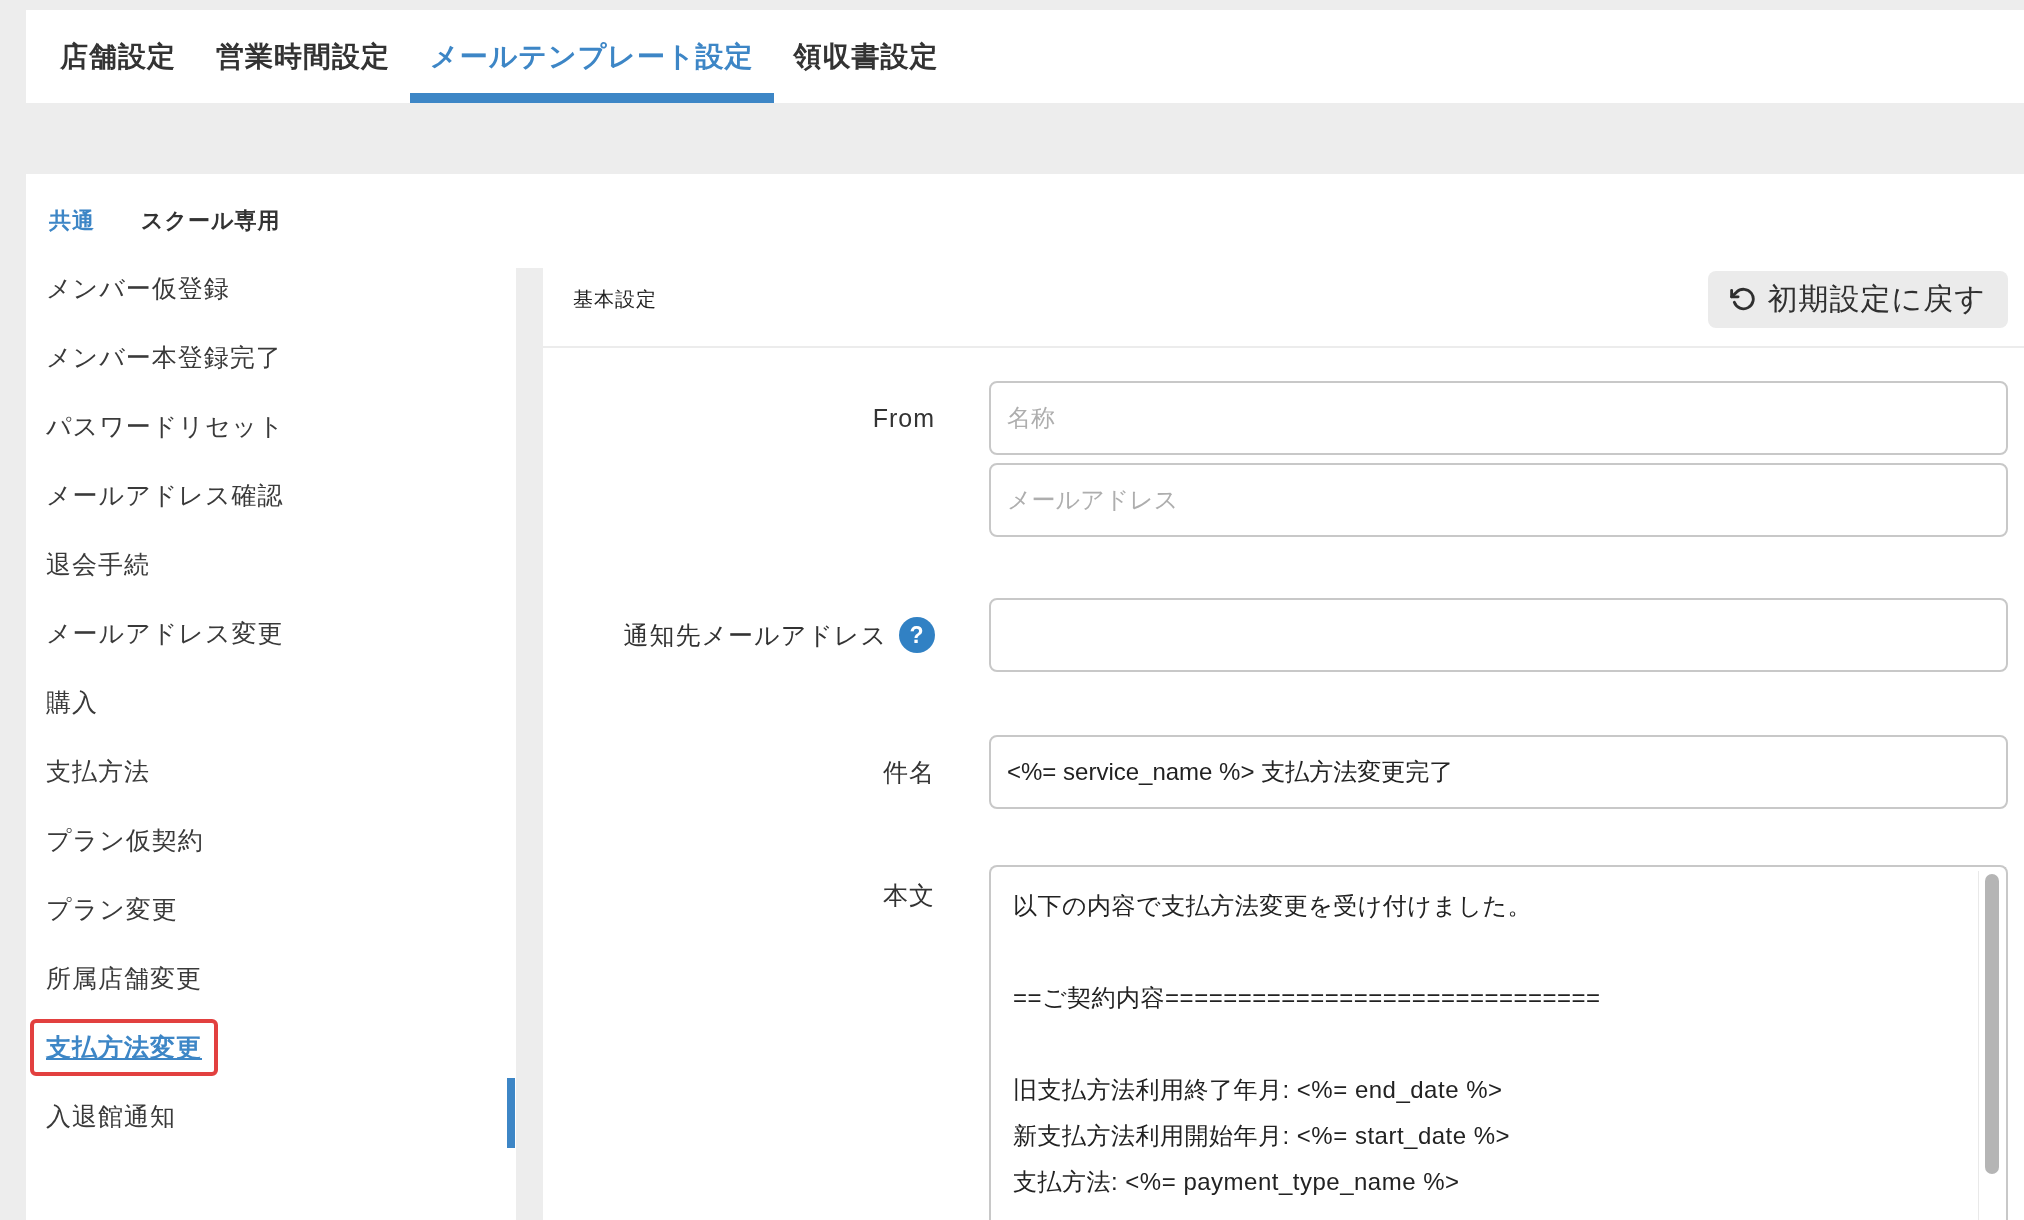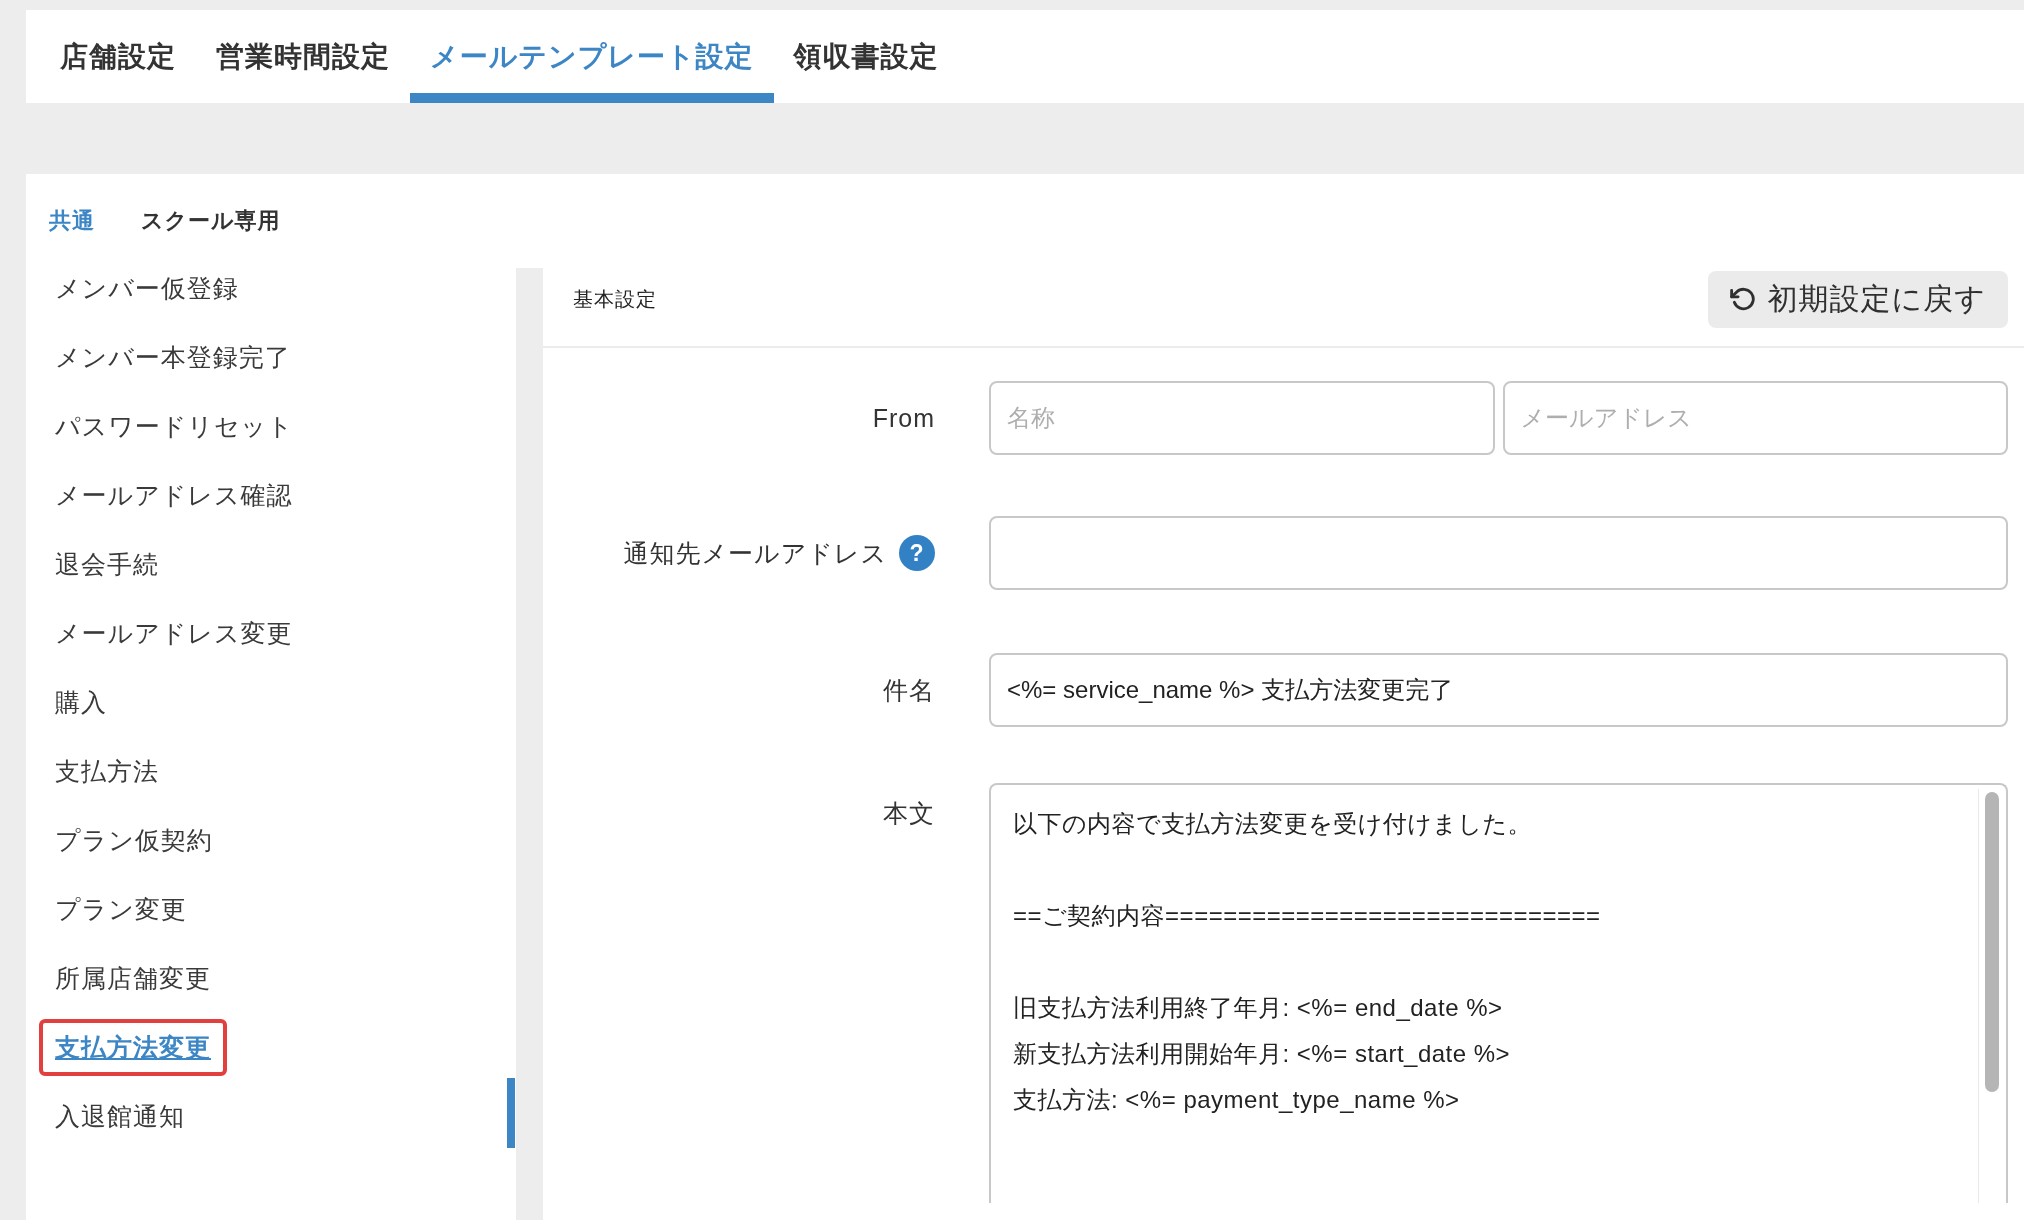--- a/index.html
+++ b/index.html
@@ -24,21 +24,21 @@
     background:#fff; display:flex; align-items:stretch;margin-top:44px; }
   .subtab { background:none; border:none; cursor:pointer; position:relative;
     font-family:inherit; font-size:22px; font-weight:600; color:#333;
     padding:0 23px; display:flex; align-items:center; letter-spacing:1px; }
   .subtab.active { color:var(--accent); }
   .subtab.active::after { content:""; position:absolute; left:0; right:0; bottom:0;
     height:11px; background:var(--accent); }
   
   .sidebar { position:absolute; left:26px; top:252px; width:490px; bottom:0;
     background:#fff; padding-top:2px; overflow:hidden; }
-  .side-item { height:69px; display:flex; align-items:center; padding-left:29px;
+  .side-item { height:69px; display:flex; align-items:center; padding-left:20px;
     font-size:25px; color:#3a3a3a; cursor:pointer; letter-spacing:1px; }
   .side-item.active { color:var(--accent); font-weight:700; }
   .side-item.active .boxed { border:4px solid var(--danger); border-radius:6px;
     padding:8px 12px; margin-left:-16px;text-decoration:underline; }
   .side-scroll { position:absolute; right:1px; top:826px; width:8px; height:70px;
     background:var(--accent); cursor:pointer; }
   
   .main { position:absolute; left:543px; right:0; top:252px; bottom:0;
     background:#fff; overflow:hidden; }
   .main-header { height:96px; display:flex; align-items:center;
@@ -52,21 +52,21 @@
   
   .form { padding-top:33px; }
   .frow { display:flex; align-items:flex-start; }
   .flabel { width:392px; text-align:right; font-size:25px; color:#333;
     flex:none; letter-spacing:1px; }
   .ffield { flex:1; margin-left:54px; margin-right:16px; }
   .tinput { width:100%; height:74px; border:2px solid #c8c8c8; border-radius:8px;
     padding:0 16px; font-family:inherit; font-size:24px; color:#222;
     background:#fff; outline:none; }
   .tinput::placeholder { color:#aeaeae; }
-  .stack { display:flex; flex-direction:row; gap:8px; }
+  .stack { display:flex; flex-direction:column; gap:8px; }
   .lbl-center { display:flex; align-items:center; justify-content:flex-end;
     height:74px; }
   .row-gap1 { margin-top:61px; }
   .row-gap2 { margin-top:63px; }
   .row-gap3 { margin-top:56px; }
   .help-badge { width:36px; height:36px; border-radius:50%; background:#3181c4;
     color:#fff; font-size:23px; font-weight:700; display:flex; align-items:center;
     justify-content:center; margin-left:12px; flex:none; cursor:pointer; }
   .lbl-top { padding-top:14px; }
   .ta { position:relative; height:420px; border:2px solid #c8c8c8;

